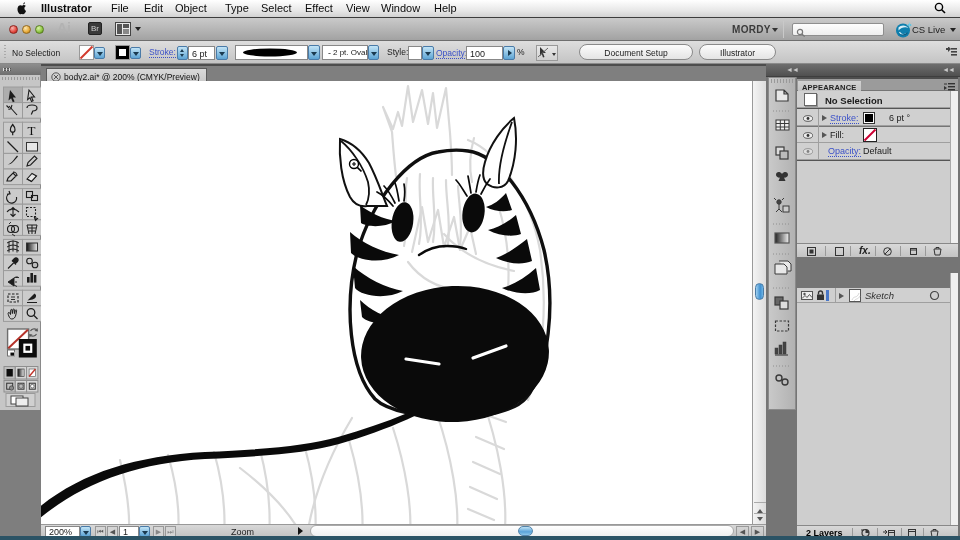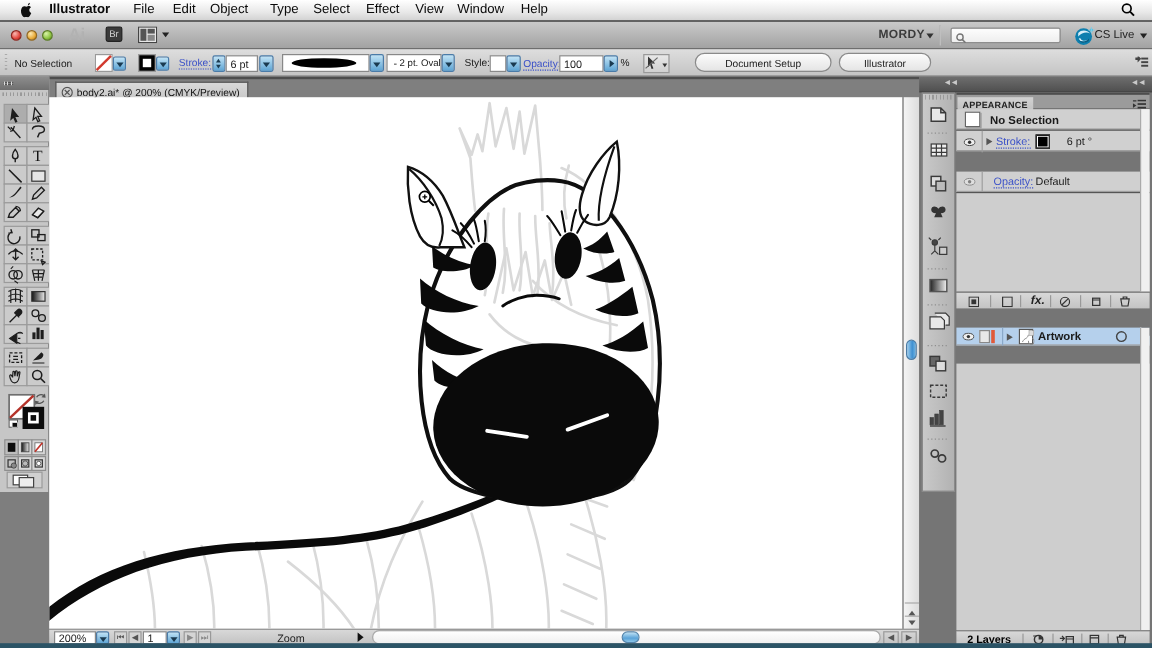--- a/index.html
+++ b/index.html
@@ -539,20 +539,33 @@
       <svg class="abs" style="left:6px;top:6px" width="10" height="7" viewBox="0 0 12 8">
           <ellipse cx="6" cy="4" rx="5.5" ry="3.4" fill="#eee" stroke="#444"></ellipse>
           <circle cx="6" cy="4" r="1.7" fill="#333"></circle>
         </svg>
       <div class="abs" style="left:21px;top:0;width:1px;height:18px;background:#9f9f9f;"></div>
       <div class="abs" style="left:25px;top:6px;width:0;border:3px solid transparent;border-left:5px solid #555;"></div>
       <div class="abs bluelink" style="left:33px;top:4px;">Stroke:</div>
       <div class="abs" style="left:66px;top:3px;width:12px;height:12px;background:#000;border:1px solid #333;box-shadow:0 0 0 1px #fff inset;"></div>
       <div class="abs" style="left:92px;top:4px;">6 pt °</div>
     </div>
+    <div class="prow" style="top:63px;height:16px;">
+      <svg class="abs" style="left:6px;top:5px" width="10" height="7" viewBox="0 0 12 8">
+          <ellipse cx="6" cy="4" rx="5.5" ry="3.4" fill="#eee" stroke="#444"></ellipse>
+          <circle cx="6" cy="4" r="1.7" fill="#333"></circle>
+        </svg>
+      <div class="abs" style="left:21px;top:0;width:1px;height:16px;background:#9f9f9f;"></div>
+      <div class="abs" style="left:25px;top:5px;width:0;border:3px solid transparent;border-left:5px solid #555;"></div>
+      <div class="abs" style="left:33px;top:3px;">Fill:</div>
+      <svg class="abs" style="left:66px;top:1px" width="14" height="14" viewBox="0 0 14 14">
+          <rect x="0.5" y="0.5" width="13" height="13" fill="#fff" stroke="#222"></rect>
+          <line x1="1.5" y1="12.5" x2="12.5" y2="1.5" stroke="#c03" stroke-width="2"></line>
+        </svg>
+    </div>
     <div class="prow" style="top:79px;height:17px;">
       <svg class="abs" style="left:6px;top:5px;opacity:.5" width="10" height="7" viewBox="0 0 12 8">
           <ellipse cx="6" cy="4" rx="5.5" ry="3.4" fill="#eee" stroke="#444"></ellipse>
           <circle cx="6" cy="4" r="1.7" fill="#333"></circle>
         </svg>
       <div class="abs" style="left:21px;top:0;width:1px;height:17px;background:#9f9f9f;"></div>
       <div class="abs bluelink" style="left:31px;top:3px;">Opacity:</div>
       <div class="abs" style="left:66px;top:3px;">Default</div>
     </div>
     <div class="abs" style="left:0;top:96px;width:161px;height:1px;background:#555;"></div>
@@ -578,38 +591,40 @@
       <svg class="abs" style="left:136px;top:2px" width="9" height="10" viewBox="0 0 9 10">
           <path d="M1 3 h7 l-1 6 h-5z M3 3 v-1.5 h3 V3" fill="none" stroke="#333"></path>
         </svg>
       <div class="abs" style="left:28px;top:2px;width:1px;height:10px;background:#999;"></div>
       <div class="abs" style="left:53px;top:2px;width:1px;height:10px;background:#999;"></div>
       <div class="abs" style="left:78px;top:2px;width:1px;height:10px;background:#999;"></div>
       <div class="abs" style="left:103px;top:2px;width:1px;height:10px;background:#999;"></div>
       <div class="abs" style="left:128px;top:2px;width:1px;height:10px;background:#999;"></div>
     </div>
 
-    <div class="prow" style="top:209px;height:15px;background:#b5d0ec;">
-      <svg class="abs" style="left:5px;top:4px" width="10" height="7" viewBox="0 0 12 8">
-          <ellipse cx="6" cy="4" rx="5.5" ry="3.4" fill="#eee" stroke="#444"></ellipse>
-          <circle cx="6" cy="4" r="1.7" fill="#333"></circle>
-        </svg>
-      <div class="abs" style="left:19px;top:2px;width:9px;height:11px;background:#e8e8e8;border:1px solid #888;"></div>
-      <div class="abs" style="left:29px;top:2px;width:3px;height:11px;background:#e05a3a;"></div>
-      <div class="abs" style="left:38px;top:0;width:1px;height:15px;background:#8aa8c8;"></div>
+    <div class="prow" style="top:224px;height:15px;">
+      <svg class="abs" style="left:4px;top:3px" width="12" height="9" viewBox="0 0 12 9">
+          <rect x="0.5" y="0.5" width="11" height="8" fill="#eee" stroke="#555"></rect>
+          <circle cx="3.5" cy="3" r="1.2" fill="#555"></circle>
+          <path d="M1 7.5 l3-3 2 2 2.5-3 2.5 3" fill="none" stroke="#555"></path>
+        </svg>
+      <div class="abs" style="left:19px;top:2px;width:9px;height:11px;"><svg width="9" height="11" viewBox="0 0 9 11">
+            <rect x="1" y="4.5" width="7" height="5.5" fill="#333"></rect>
+            <path d="M2.5 4.5 V3 a2 2 0 0 1 4 0 V4.5" fill="none" stroke="#333" stroke-width="1.4"></path>
+          </svg></div>
+      <div class="abs" style="left:29px;top:2px;width:3px;height:11px;background:#4a78c8;"></div>
+      <div class="abs" style="left:38px;top:0;width:1px;height:15px;background:#9f9f9f;"></div>
       <div class="abs" style="left:42px;top:5px;width:0;border:3px solid transparent;border-left:5px solid #555;"></div>
       <div class="abs" style="left:52px;top:1px;width:12px;height:13px;background:#fff;border:1px solid #555;"><svg width="12" height="13" viewBox="0 0 12 13">
-            <path d="M2 10 C4 6 6 8 7 4 M7 9 a2.5 2.5 0 1 0 3 -2" stroke="#888" fill="none" stroke-width="0.8"></path>
-            <rect x="7.5" y="0.5" width="4" height="4" fill="#ddd" stroke="#999" stroke-width="0.5"></rect>
+            <path d="M2 10 C4 5 7 9 9 3 M4 11 C6 8 8 10 10 6" stroke="#ccc" fill="none" stroke-width="0.8"></path>
           </svg></div>
-      <div class="abs" style="left:68px;top:2px;font-weight:bold;font-size:9.5px;">Artwork</div>
+      <div class="abs" style="left:68px;top:2px;font-style:italic;color:#333;font-size:9.5px;">Sketch</div>
       <svg class="abs" style="left:132px;top:2px" width="11" height="11" viewBox="0 0 11 11">
           <circle cx="5.5" cy="5.5" r="4" fill="none" stroke="#444" stroke-width="1.2"></circle>
         </svg>
-      <div class="abs" style="left:154px;top:0;width:0;height:0;border-left:7px solid transparent;border-top:7px solid #111;"></div>
     </div>
     <div class="abs" style="left:0;top:239px;width:161px;height:222px;background:#cecece;"></div>
     <div class="abs" style="left:153px;top:209px;width:8px;height:252px;background:#f0f0f0;border-left:1px solid #aaa;"></div>
     <div class="abs" style="left:0;top:461px;width:161px;height:12px;background:linear-gradient(#d8d8d8,#c4c4c4);border-top:1px solid #888;font-size:9px;">
       <div class="abs" style="left:9px;top:2px;font-weight:bold;">2 Layers</div>
       <svg class="abs" style="left:63px;top:2px" width="11" height="10" viewBox="0 0 11 10">
           <circle cx="5.5" cy="5" r="3.5" fill="none" stroke="#333" stroke-width="1.2"></circle>
           <path d="M5.5 1.5 A3.5 3.5 0 0 1 9 5 L5.5 5z" fill="#333"></path>
           <path d="M1 2 l3 0" stroke="#333"></path>
         </svg>

